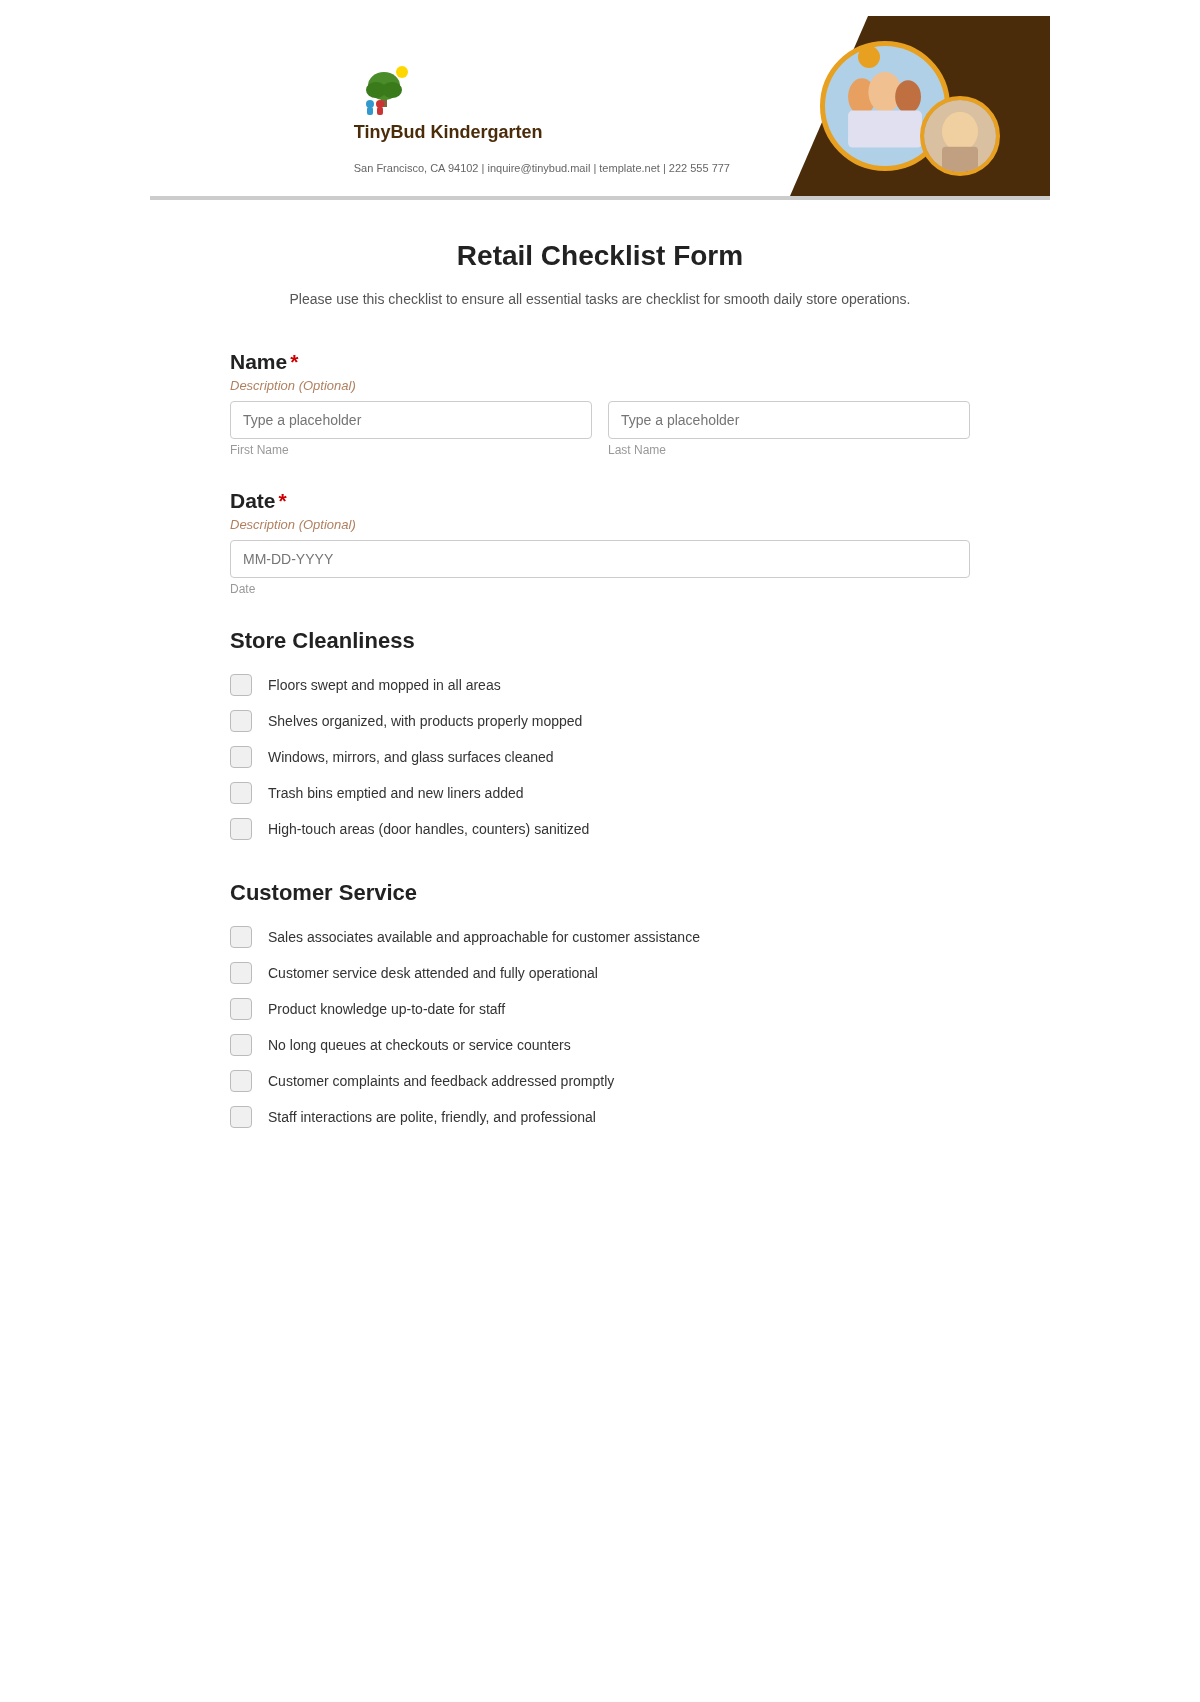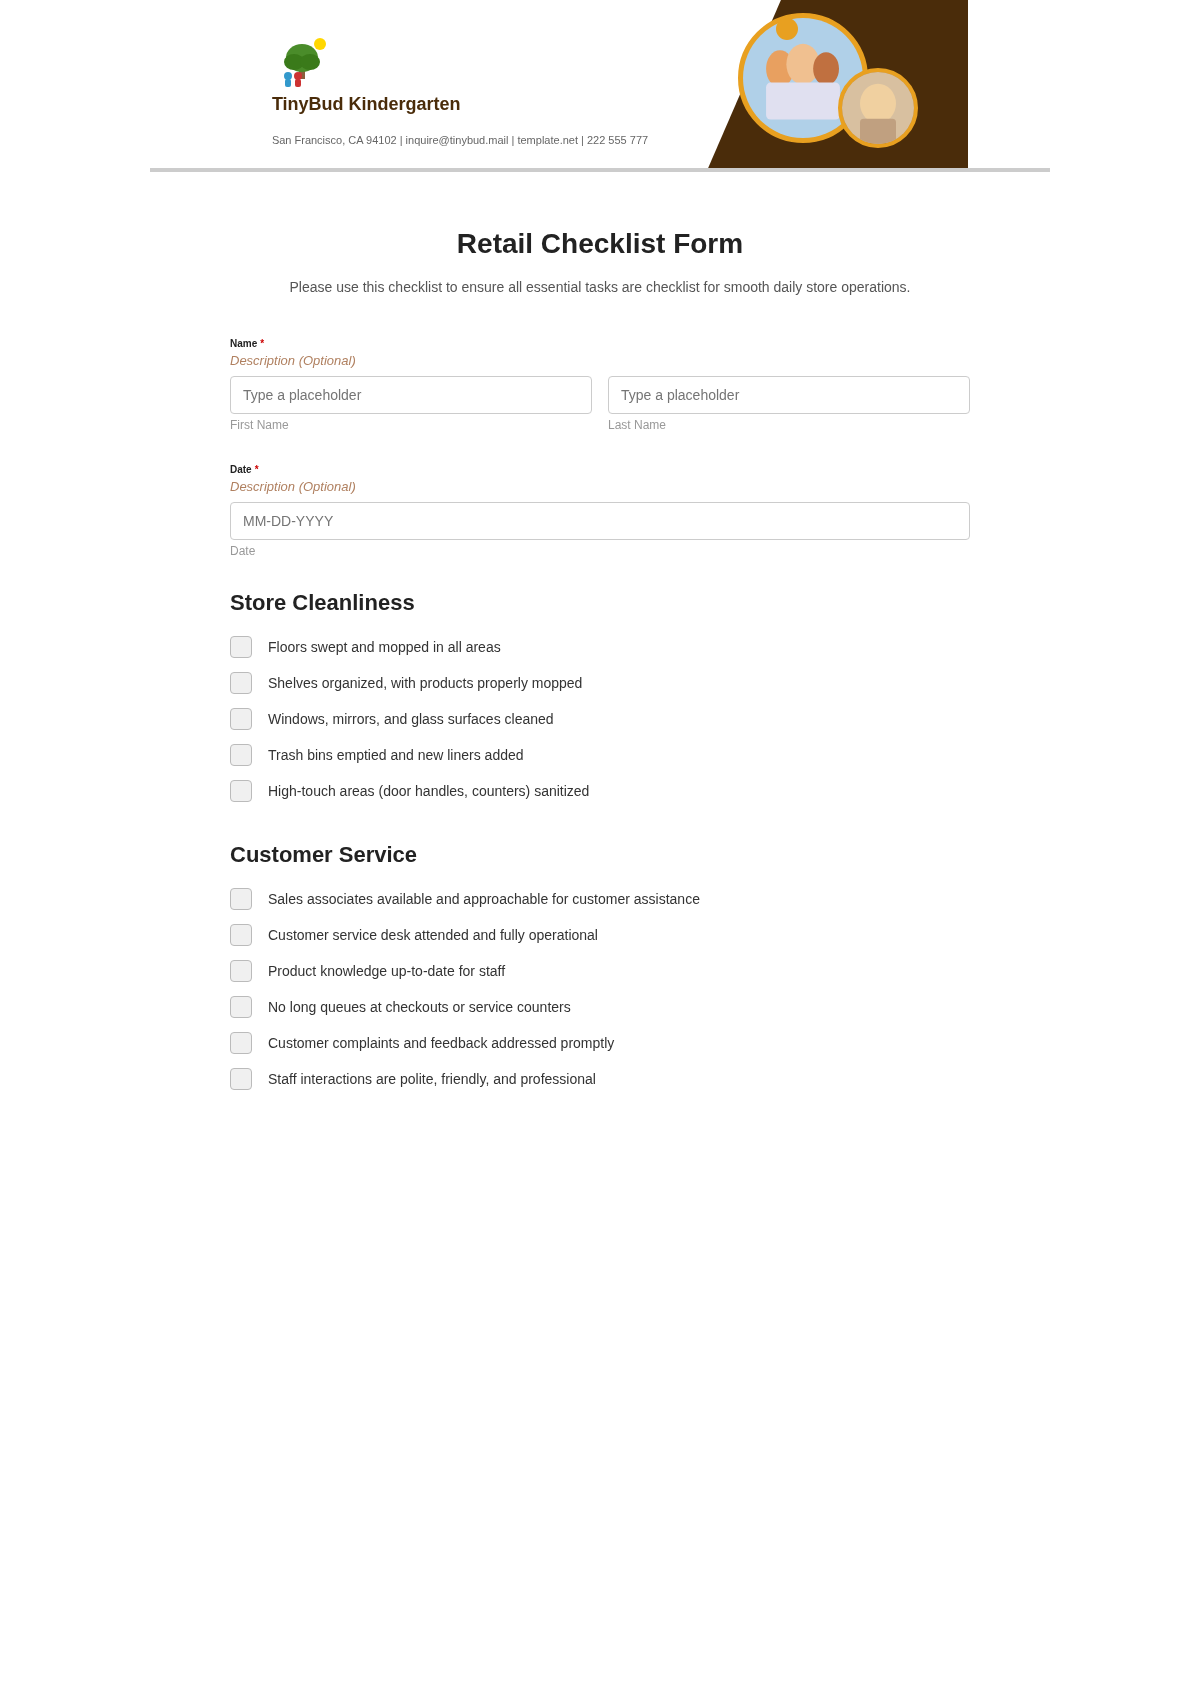--- a/index.html
+++ b/index.html
@@ -8,23 +8,23 @@
       background: #fff;
       color: #333;
       width: 900px;
       margin: 0 auto;
     }
 
     
     .header {
       display: flex;
       align-items: center;
-      justify-content: center;
+      justify-content: flex-end;
       background: #fff;
-      padding: 8px 40px 0 40px;
+      padding: 36px 40px 0 40px;
       position: relative;
       min-height: 160px;
     }
     .header-left {
       display: flex;
       flex-direction: column;
       align-items: flex-start;
     }
     .logo-area {
       display: flex;
@@ -103,21 +103,21 @@
 
     
     .header-divider {
       height: 4px;
       background: #ccc;
       margin: 0;
     }
 
     
     .main-content {
-      padding: 56px 80px;
+      padding: 40px 80px;
     }
 
     .form-title {
       text-align: center;
       font-size: 28px;
       font-weight: bold;
       color: #222;
       margin-bottom: 16px;
     }
 
@@ -128,21 +128,21 @@
       margin-bottom: 40px;
       line-height: 1.6;
     }
 
     
     .field-group {
       margin-bottom: 32px;
     }
 
     .field-label {
-      font-size: 10px;
+      font-size: 21px;
       font-weight: bold;
       color: #222;
       margin-bottom: 4px;
     }
 
     .required-star {
       color: #cc0000;
       margin-left: 3px;
     }
 

